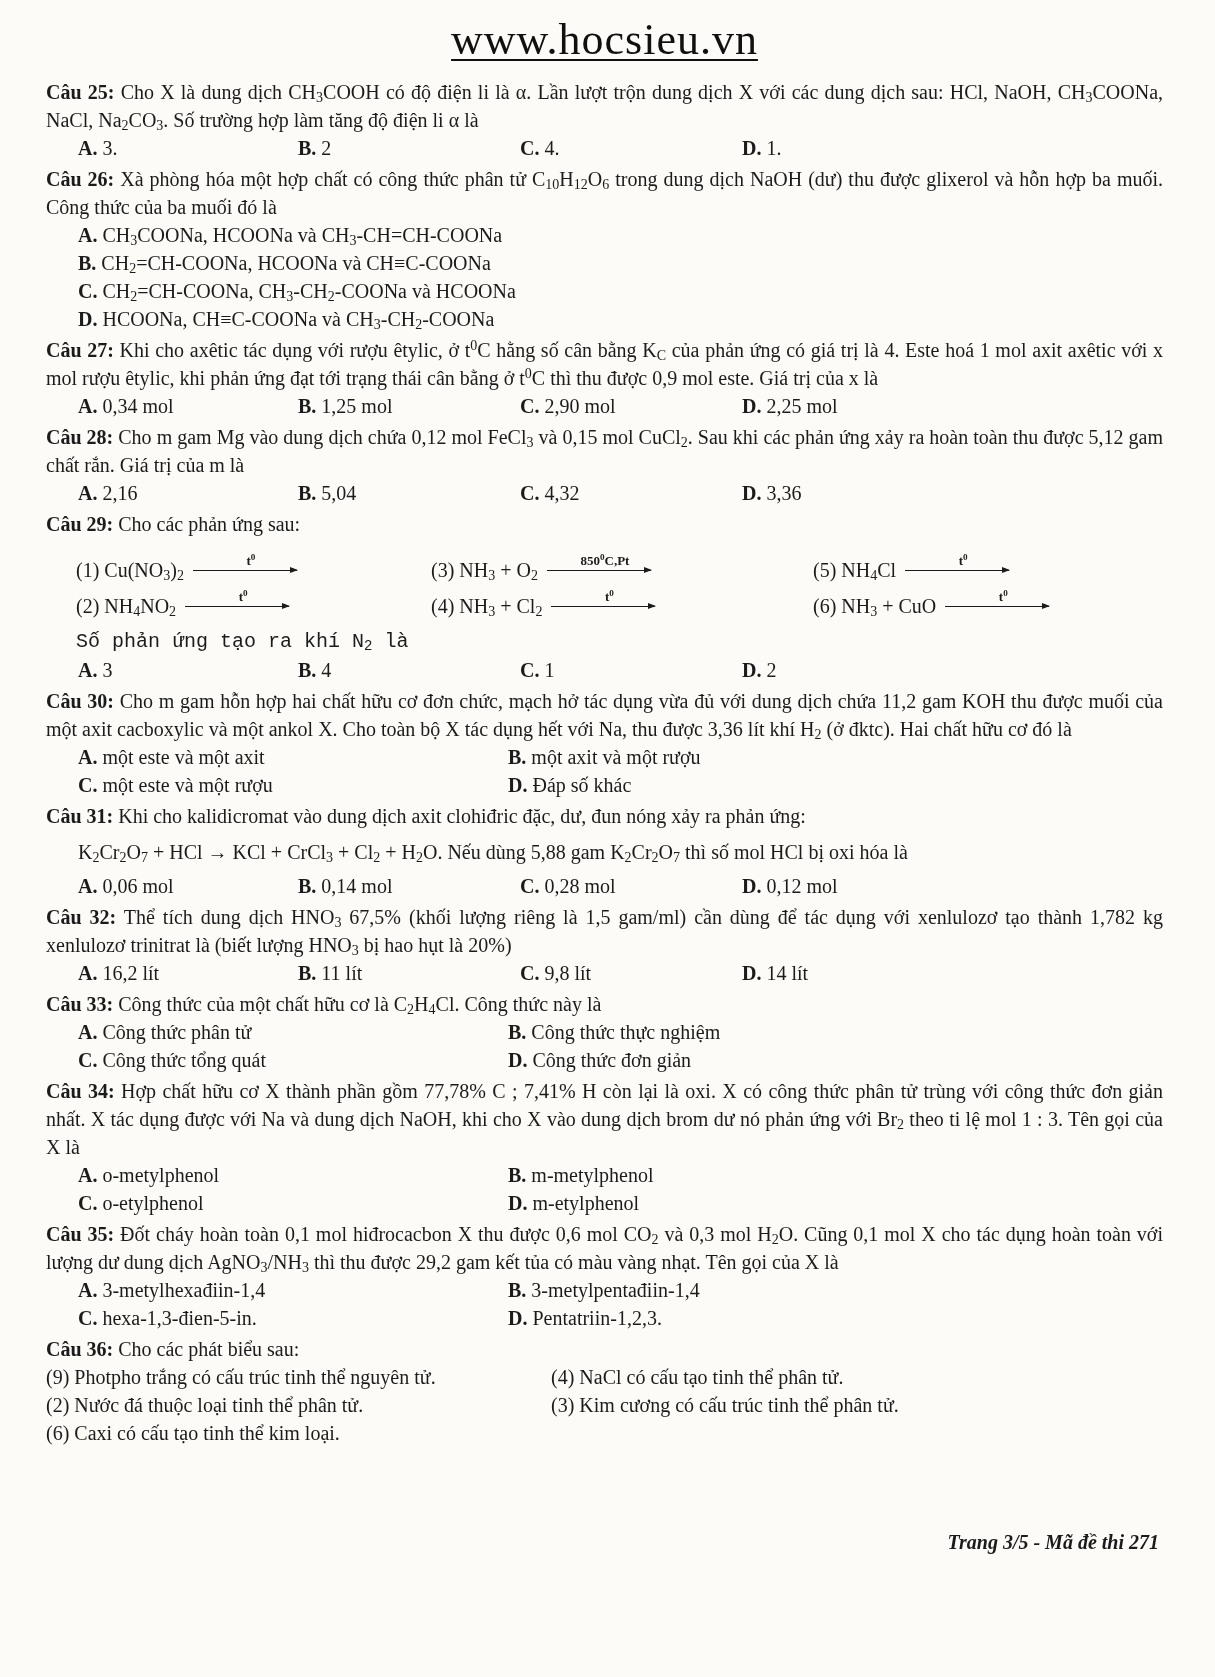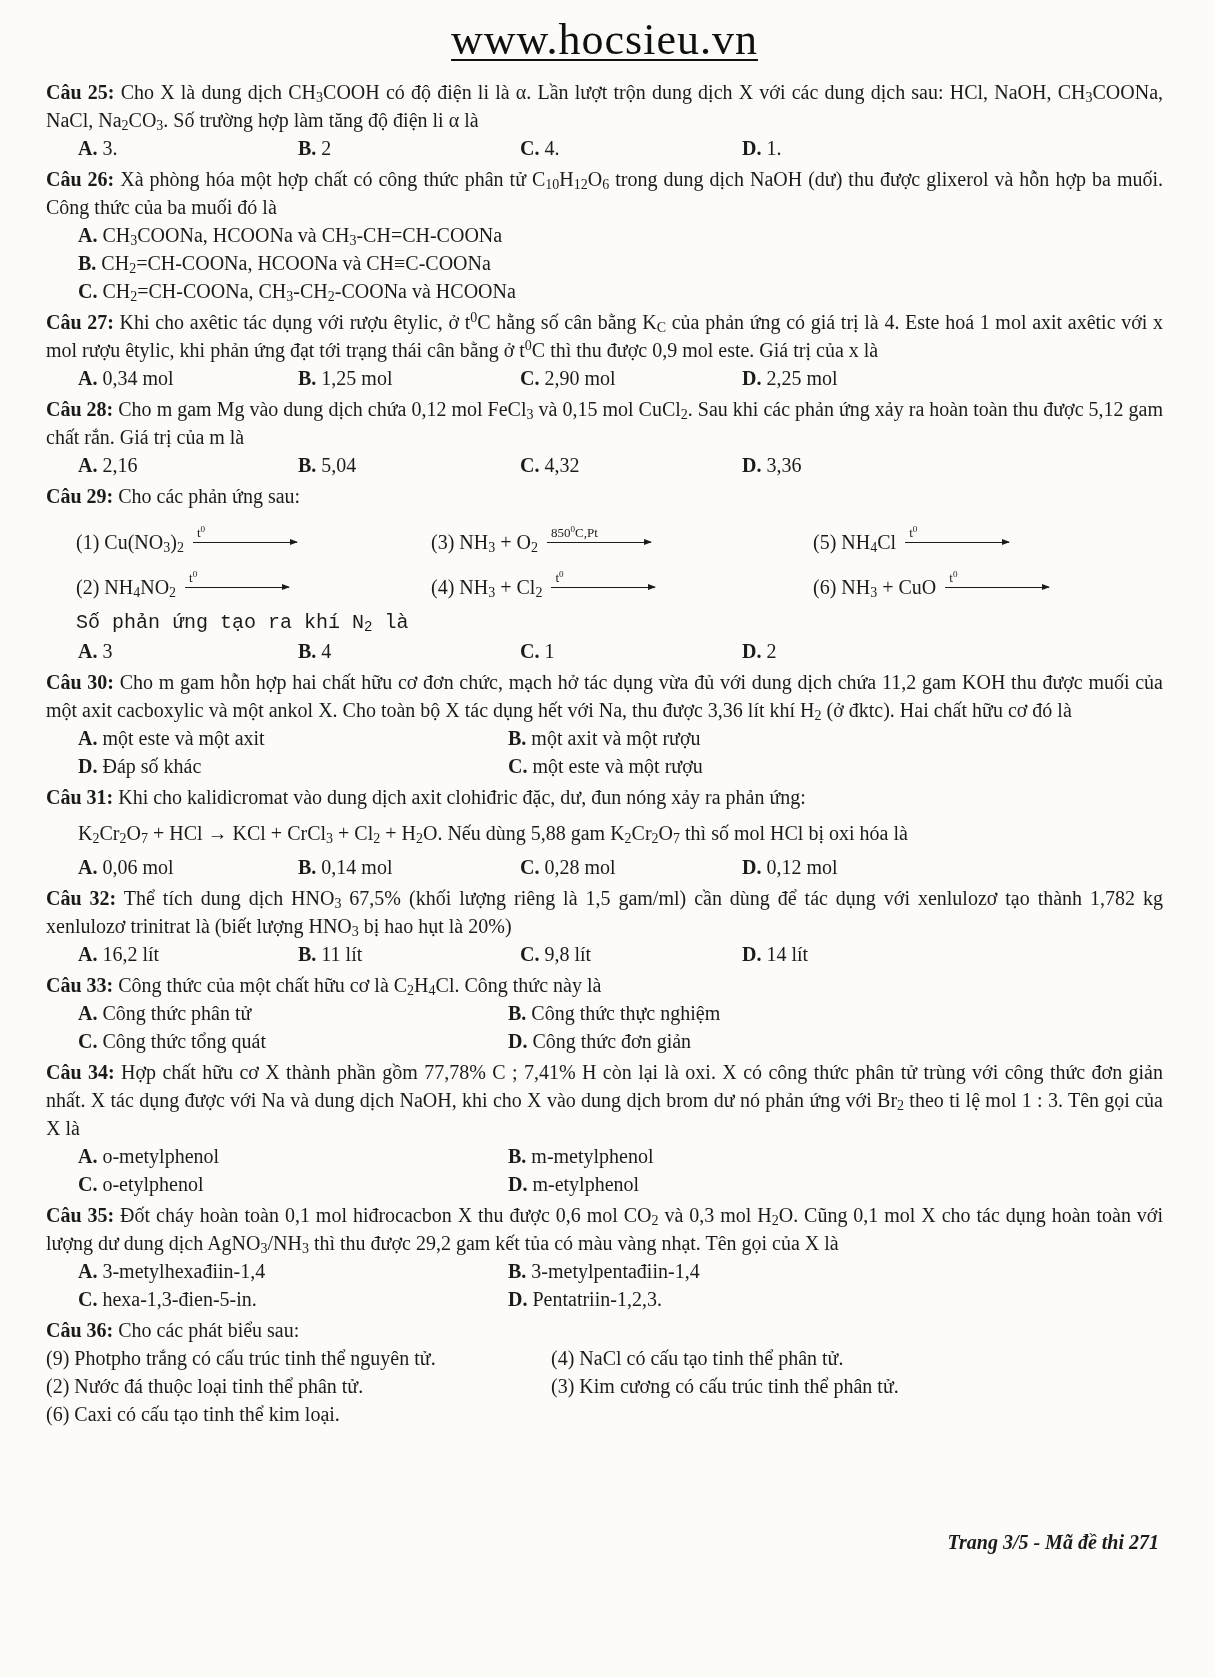--- a/index.html
+++ b/index.html
@@ -41,33 +41,33 @@
   .opts-cols2{display:grid;grid-template-columns:430px 1fr;}
   .opts-block .opt{display:block;}
   .opt-k{font-weight:bold;}
 
   .q-post{margin-left:30px;font-family:Liberation Mono, monospace;}
   .q-eq{margin:8px 0 6px 32px;}
 
   .rxn-grid{
     display:grid;
     grid-template-columns:355px 382px 1fr;
-    row-gap:17px;
+    row-gap:8px;
     margin-left:30px;
     padding:18px 0 8px 0;
   }
   .rxn{white-space:nowrap;}
   .rxn-arrow{display:inline-block;position:relative;width:104px;height:10px;margin-left:9px;}
   .rxn-line{position:absolute;left:0;right:0;bottom:6px;height:1.5px;background:#1b1b1b;}
   .rxn-line::after{
     content:"";position:absolute;right:-1px;top:50%;transform:translateY(-50%);
     border-top:3.5px solid transparent;border-bottom:3.5px solid transparent;
     border-left:8px solid #1b1b1b;
   }
-  .rxn-cond{position:absolute;left:4px;right:4px;bottom:9px;text-align:left;font-size:13px;line-height:14px;}
+  .rxn-cond{position:absolute;left:16px;right:4px;bottom:9px;text-align:center;font-size:13px;line-height:14px;font-weight:bold;}
 
   .stmt-grid{display:grid;grid-template-columns:505px 1fr;}
 
   .footer{
     position:absolute;
     right:56px;
     top:1528px;
     font-weight:bold;
     font-style:italic;
     font-size:20px;
@@ -87,20 +87,21 @@
           <span class="opt"><span class="opt-k">C.</span> <span class="opt-t">4.</span></span>
           <span class="opt"><span class="opt-k">D.</span> <span class="opt-t">1.</span></span>
         </div>
       </div>
       <div class="question">
         <p class="q-stem"><span class="q-label">Câu 26:</span> <span class="q-text">Xà phòng hóa một hợp chất có công thức phân tử C<sub>10</sub>H<sub>12</sub>O<sub>6</sub> trong dung dịch NaOH (dư) thu được glixerol và hỗn hợp ba muối. Công thức của ba muối đó là</span></p>
         <div class="opts opts-block">
           <div class="opt"><span class="opt-k">A.</span> <span class="opt-t">CH<sub>3</sub>COONa, HCOONa và CH<sub>3</sub>-CH=CH-COONa</span></div>
           <div class="opt"><span class="opt-k">B.</span> <span class="opt-t">CH<sub>2</sub>=CH-COONa, HCOONa và CH≡C-COONa</span></div>
           <div class="opt"><span class="opt-k">C.</span> <span class="opt-t">CH<sub>2</sub>=CH-COONa, CH<sub>3</sub>-CH<sub>2</sub>-COONa và HCOONa</span></div>
+          <div class="opt"><span class="opt-k">D.</span> <span class="opt-t">HCOONa, CH≡C-COONa và CH<sub>3</sub>-CH<sub>2</sub>-COONa</span></div>
         </div>
       </div>
       <div class="question">
         <p class="q-stem"><span class="q-label">Câu 27:</span> <span class="q-text">Khi cho axêtic tác dụng với rượu êtylic, ở t<sup>0</sup>C hằng số cân bằng K<sub>C</sub> của phản ứng có giá trị là 4. Este hoá 1 mol axit axêtic với x mol rượu êtylic, khi phản ứng đạt tới trạng thái cân bằng ở t<sup>0</sup>C thì thu được 0,9 mol este. Giá trị của x là</span></p>
         <div class="opts opts-row4">
           <span class="opt"><span class="opt-k">A.</span> <span class="opt-t">0,34 mol</span></span>
           <span class="opt"><span class="opt-k">B.</span> <span class="opt-t">1,25 mol</span></span>
           <span class="opt"><span class="opt-k">C.</span> <span class="opt-t">2,90 mol</span></span>
           <span class="opt"><span class="opt-k">D.</span> <span class="opt-t">2,25 mol</span></span>
         </div>
@@ -130,22 +131,22 @@
           <span class="opt"><span class="opt-k">B.</span> <span class="opt-t">4</span></span>
           <span class="opt"><span class="opt-k">C.</span> <span class="opt-t">1</span></span>
           <span class="opt"><span class="opt-k">D.</span> <span class="opt-t">2</span></span>
         </div>
       </div>
       <div class="question">
         <p class="q-stem"><span class="q-label">Câu 30:</span> <span class="q-text">Cho m gam hỗn hợp hai chất hữu cơ đơn chức, mạch hở tác dụng vừa đủ với dung dịch chứa 11,2 gam KOH thu được muối của một axit cacboxylic và một ankol X. Cho toàn bộ X tác dụng hết với Na, thu được 3,36 lít khí H<sub>2</sub> (ở đktc). Hai chất hữu cơ đó là</span></p>
         <div class="opts opts-cols2">
           <span class="opt"><span class="opt-k">A.</span> <span class="opt-t">một este và một axit</span></span>
           <span class="opt"><span class="opt-k">B.</span> <span class="opt-t">một axit và một rượu</span></span>
+          <span class="opt"><span class="opt-k">C.</span> <span class="opt-t">một este và một rượu</span></span>
           <span class="opt"><span class="opt-k">D.</span> <span class="opt-t">Đáp số khác</span></span>
-          <span class="opt"><span class="opt-k">C.</span> <span class="opt-t">một este và một rượu</span></span>
         </div>
       </div>
       <div class="question">
         <p class="q-stem"><span class="q-label">Câu 31:</span> <span class="q-text">Khi cho kalidicromat vào dung dịch axit clohiđric đặc, dư, đun nóng xảy ra phản ứng:</span></p>
         <p class="q-eq">K<sub>2</sub>Cr<sub>2</sub>O<sub>7</sub> + HCl  →  KCl  + CrCl<sub>3</sub> + Cl<sub>2</sub> + H<sub>2</sub>O. Nếu dùng 5,88 gam K<sub>2</sub>Cr<sub>2</sub>O<sub>7</sub> thì số mol HCl bị oxi hóa là</p>
         <div class="opts opts-row4">
           <span class="opt"><span class="opt-k">A.</span> <span class="opt-t">0,06 mol</span></span>
           <span class="opt"><span class="opt-k">B.</span> <span class="opt-t">0,14 mol</span></span>
           <span class="opt"><span class="opt-k">C.</span> <span class="opt-t">0,28 mol</span></span>
           <span class="opt"><span class="opt-k">D.</span> <span class="opt-t">0,12 mol</span></span>

